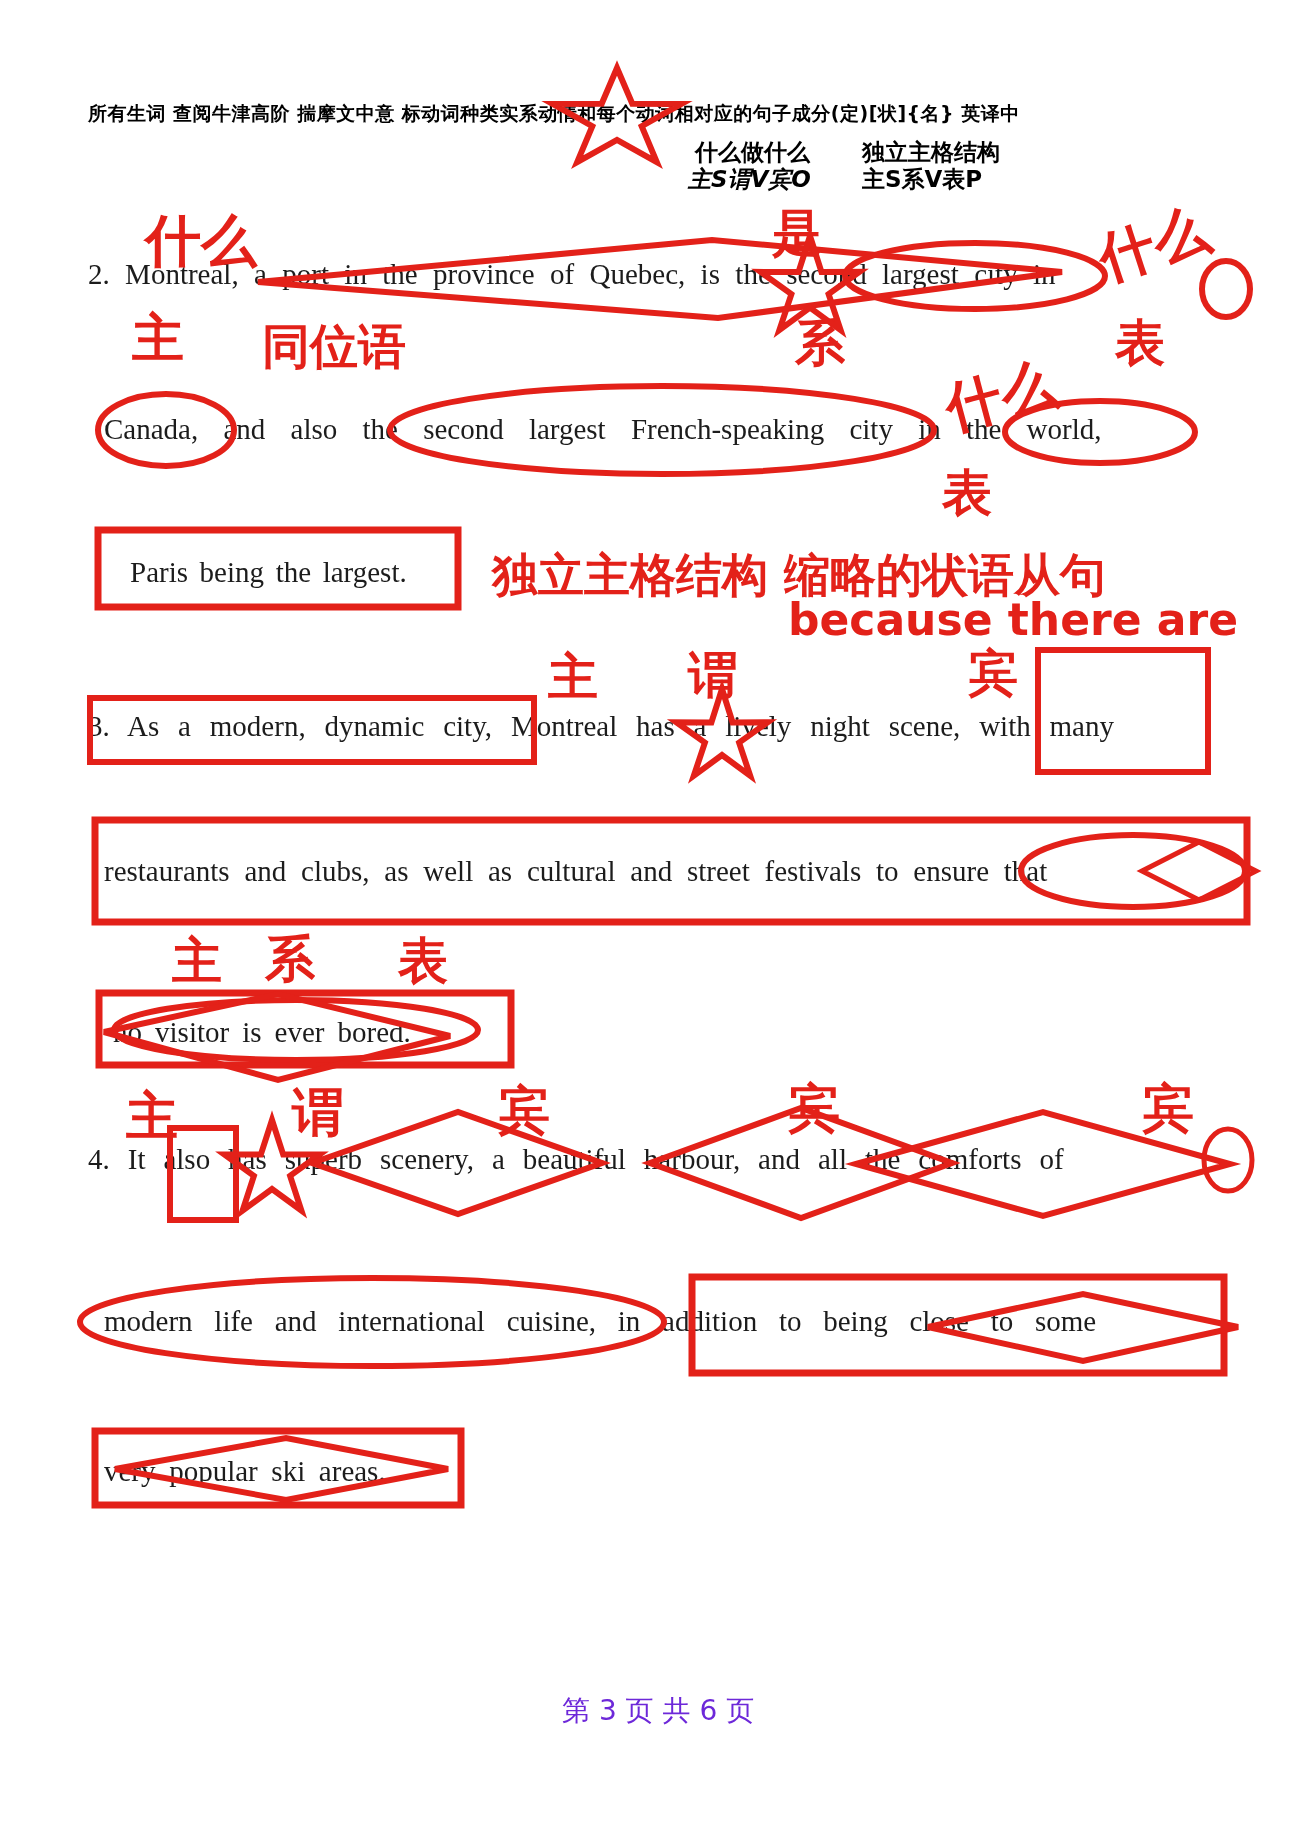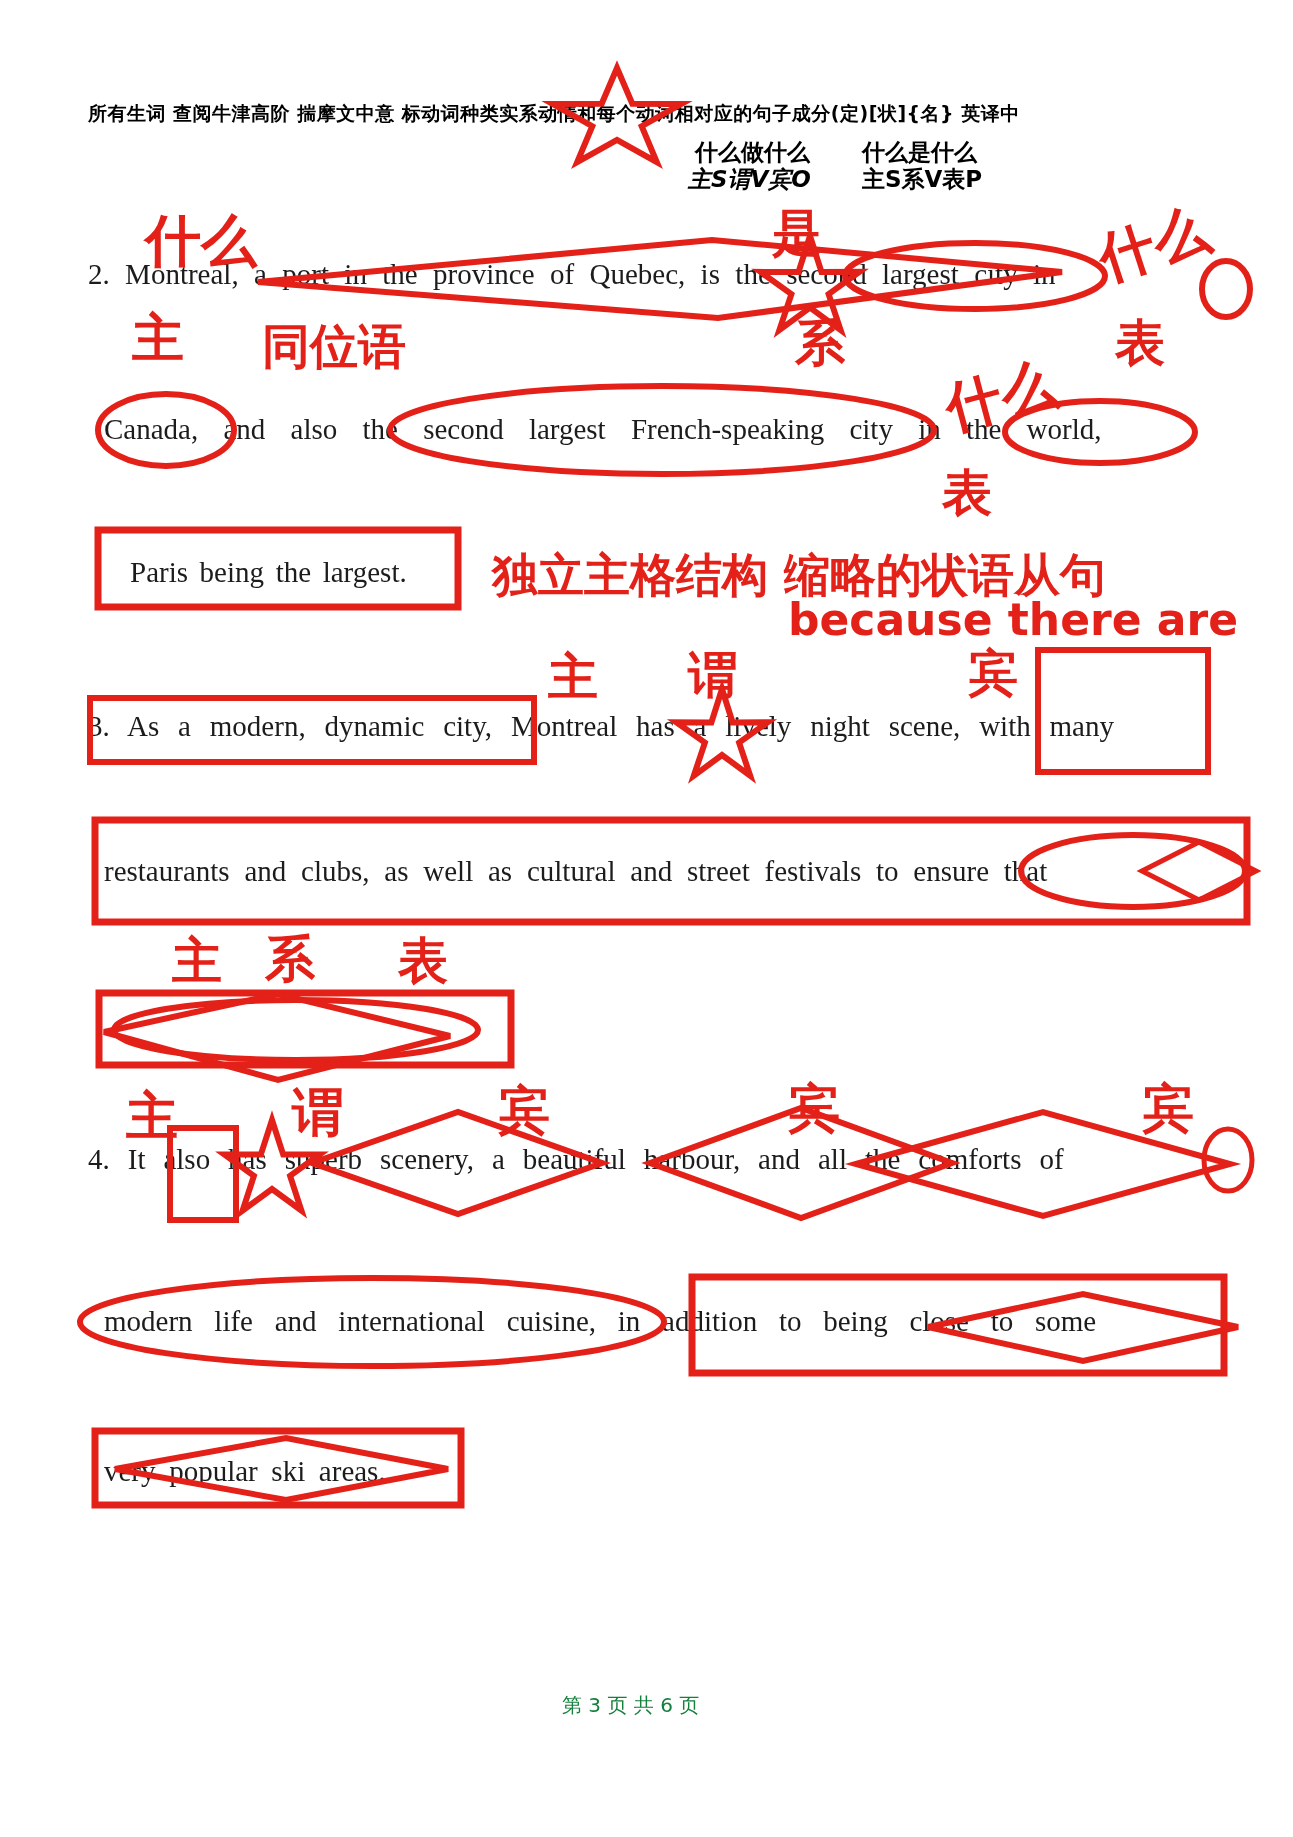--- a/index.html
+++ b/index.html
@@ -19,40 +19,41 @@
   }
   .red{
     position:absolute; color:var(--red);
     font-family:"DejaVu Sans", sans-serif; font-weight:bold;
     white-space:pre; line-height:1;
   }
   .overlay{ position:absolute; left:0; top:0; pointer-events:none; }
   .overlay *{ vector-effect:none; }
   .footer{
     position:absolute; font-family:"DejaVu Sans", sans-serif;
-    font-size:20px; color:#15803d; white-space:pre;
+    font-size:28px; color:#6d28d9; white-space:pre;
   }
 </style>
 </head>
 <body>
 
 <div class="page">
 
   <div class="hdr" style="left:88px; top:104px; font-size:19px; letter-spacing:0.5px;">所有生词 查阅牛津高阶 揣摩文中意 标动词种类实系动情和每个动词相对应的句子成分(定)[状]{名} 英译中</div>
   <div class="hdr" style="left:695px; top:141px; font-size:23px;">什么做什么</div>
-  <div class="hdr" style="left:862px; top:141px; font-size:23px;">什么是什么</div>
+  <div class="hdr" style="left:862px; top:141px; font-size:23px;">独立主格结构</div>
   <div class="hdr" style="left:688px; top:168px; font-size:23px;font-style:italic;">主S谓V宾O</div>
   <div class="hdr" style="left:862px; top:168px; font-size:23px;">主S系V表P</div>
 
   <div class="line" style="left:88px; top:258px; word-spacing:0.28em;">2. Montreal, a port in the province of Quebec, is the second largest city in</div>
   <div class="line" style="left:104px; top:413px; word-spacing:0.62em;">Canada, and also the second largest French-speaking city in the world,</div>
   <div class="line" style="left:130px; top:556px; word-spacing:0.15em;">Paris being the largest.</div>
 
   <div class="line" style="left:88px; top:710px; word-spacing:0.40em;">3. As a modern, dynamic city, Montreal has a lively night scene, with many</div>
   <div class="line" style="left:104px; top:855px; word-spacing:0.26em;">restaurants and clubs, as well as cultural and street festivals to ensure that</div>
+  <div class="line" style="left:113px; top:1016px; word-spacing:0.20em;">no visitor is ever bored.</div>
 
   <div class="line" style="left:88px; top:1143px; word-spacing:0.37em;">4. It also has superb scenery, a beautiful harbour, and all the comforts of</div>
   <div class="line" style="left:104px; top:1305px; word-spacing:0.50em;">modern life and international cuisine, in addition to being close to some</div>
   <div class="line" style="left:104px; top:1455px; word-spacing:0.22em;">very popular ski areas.</div>
 
 
   <div class="footer" style="left:562px; top:1692px;">第 3 页 共 6 页</div>
 
   <div class="red" style="left:145px; top:213px; font-size:56px;">什么</div>
   <div class="red" style="left:132px; top:312px; font-size:52px;">主</div>

